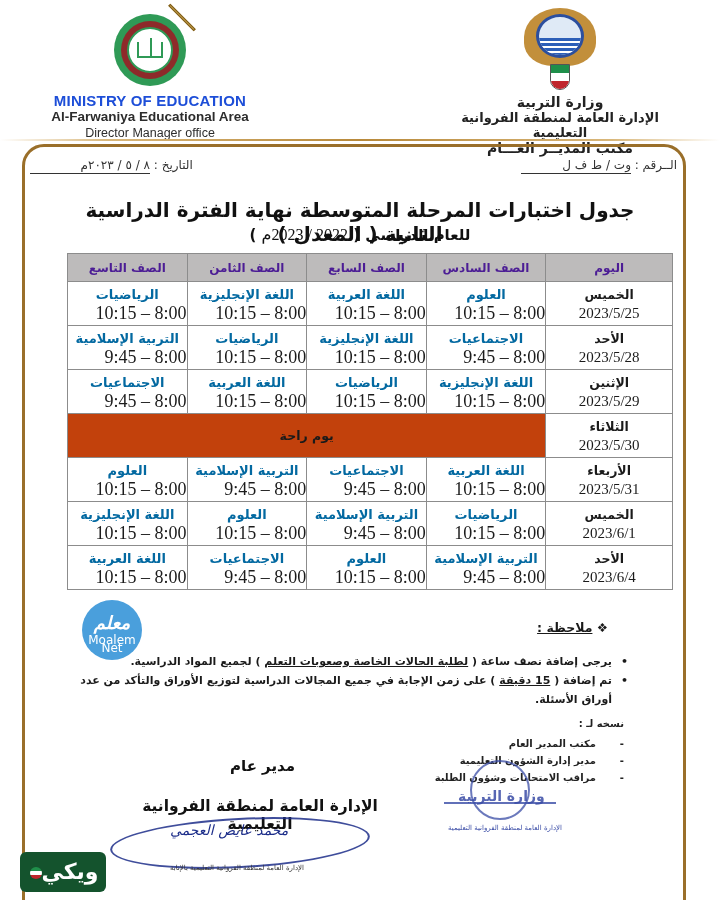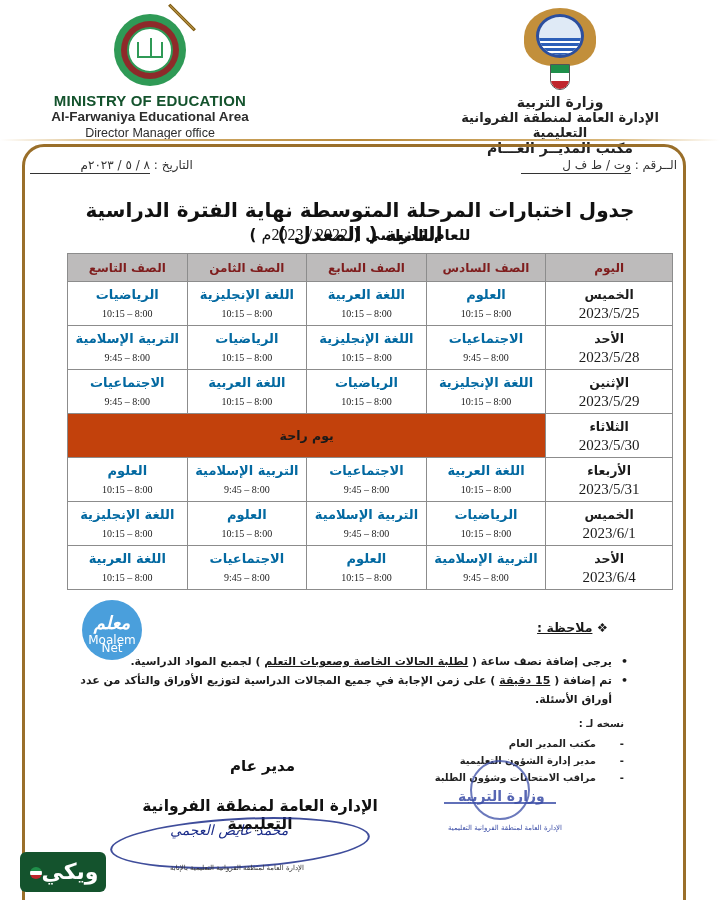--- a/index.html
+++ b/index.html
@@ -8,21 +8,21 @@
 
   
   .hdr-left { position: absolute; left: 30px; top: 10px; width: 240px; text-align: center; }
   .edu-logo { position: relative; width: 72px; height: 72px; margin: 4px auto 6px; border-radius: 50%;
               background: #2f9a56; display: flex; align-items: center; justify-content: center; }
   .edu-logo .ring2 { width: 58px; height: 58px; border-radius: 50%; background: #8e2a2a; display:flex; align-items:center; justify-content:center; }
   .edu-logo .ring3 { width: 46px; height: 46px; border-radius: 50%; background: #ffffff; border: 2px solid #2f9a56; display:flex; align-items:center; justify-content:center; }
   .edu-logo .book { width: 26px; height: 16px; border: 2px solid #2f9a56; border-top: none; position: relative; }
   .edu-logo .book::before { content:""; position:absolute; left:50%; top:-4px; width:2px; height:18px; background:#2f9a56; }
   .edu-logo .pen { position: absolute; right: -14px; top: 2px; width: 36px; height: 3px; background: #c9a24a; transform: rotate(45deg); border: 1px solid #7a5a1a; }
-  .en-title { font-family: "Liberation Sans", sans-serif; font-weight: bold; font-size: 15px; color: #14532d; letter-spacing: 0.2px; }
+  .en-title { font-family: "Liberation Sans", sans-serif; font-weight: bold; font-size: 15px; color: #1d4ed8; letter-spacing: 0.2px; }
   .en-sub { font-family: "Liberation Sans", sans-serif; font-weight: bold; font-size: 13.5px; color: #2c2c2c; }
   .en-sub2 { font-family: "Liberation Sans", sans-serif; font-size: 12.5px; color: #2c2c2c; margin-top: 2px; }
 
   .hdr-right { position: absolute; right: 40px; top: 6px; width: 240px; text-align: center; direction: rtl; }
   .kw-emblem { position: relative; width: 72px; height: 86px; margin: 0 auto 2px; }
   .kw-emblem .wings { position: absolute; left: 0; top: 2px; width: 72px; height: 58px; border-radius: 50% 50% 40% 40%; background: #c28f3b; }
   .kw-emblem .disc { position: absolute; left: 12px; top: 8px; width: 48px; height: 44px; border-radius: 50%; background: #dfeaf6; border: 3px solid #2c4f9e; overflow: hidden; }
   .kw-emblem .disc::after { content:""; position:absolute; left:0; bottom:0; width:100%; height:45%; background: repeating-linear-gradient(180deg, #2c5fb8 0 3px, #ffffff 3px 5px); }
   .kw-emblem .shield { position: absolute; left: 26px; top: 58px; width: 20px; height: 26px; border-radius: 0 0 10px 10px; overflow: hidden; border: 1px solid #555; }
   .kw-emblem .shield i { display: block; height: 33.3%; }
@@ -41,26 +41,26 @@
   .ref-date { position: absolute; left: 0; top: 0; }
   .ref-date .val { display: inline-block; min-width: 120px; border-bottom: 1px solid #333; padding-bottom: 1px; }
 
   .doc-title { position: absolute; top: 198px; left: 60px; width: 600px; text-align: center; direction: rtl; font-weight: bold; font-size: 20px; color: #111; }
   .doc-year { position: absolute; top: 225px; left: 60px; width: 600px; text-align: center; direction: rtl; font-weight: bold; font-size: 15px; color: #111; }
   .doc-year .yr { font-family: "Liberation Serif", serif; font-weight: normal; font-size: 16px; }
 
   
   table.sched { position: absolute; left: 67px; top: 253px; width: 606px; border-collapse: collapse; direction: rtl; }
   table.sched th, table.sched td { border: 1.5px solid #8c8c8c; text-align: center; }
-  table.sched th { background: #bdbbbb; height: 28px; font-size: 12px; font-weight: bold; color: #7f1d1d; }
+  table.sched th { background: #bdbbbb; height: 28px; font-size: 12px; font-weight: bold; color: #4c1d95; }
   table.sched td { height: 44px; padding: 2px 0; }
   table.sched col.c-day { width: 127px; }
   table.sched col.c-g { width: 119.75px; }
   .subj { display: block; font-weight: bold; font-size: 13px; color: #0369a1; line-height: 19px; }
-  .time { display: block; font-family: "Liberation Serif", serif; font-size: 10px; color: #1b1b1b; line-height: 19px; direction: ltr; }
+  .time { display: block; font-family: "Liberation Serif", serif; font-size: 18px; color: #1b1b1b; line-height: 19px; direction: ltr; text-align: right; }
   .dayname { display: block; font-weight: bold; font-size: 12.5px; line-height: 19px; }
   .daydate { display: block; font-family: "Liberation Serif", serif; font-size: 15px; line-height: 19px; direction: ltr; }
   td.rest { background: #c2410c; font-weight: bold; font-size: 12.5px; }
 
   
   .watermark-circle { position: absolute; left: 82px; top: 600px; width: 60px; height: 60px; border-radius: 50%; background: #4a9fdc; color: #fff; text-align: center; }
   .watermark-circle .wm-ar { display:block; font-weight:bold; font-size: 18px; line-height: 38px; padding-top: 4px; font-style: italic; }
   .watermark-circle .wm-en { display:block; font-size: 12px; line-height: 8px; margin-top: -6px; }
 
   .notes-head { position: absolute; top: 620px; right: 112px; direction: rtl; font-weight: bold; font-size: 12.5px; }

